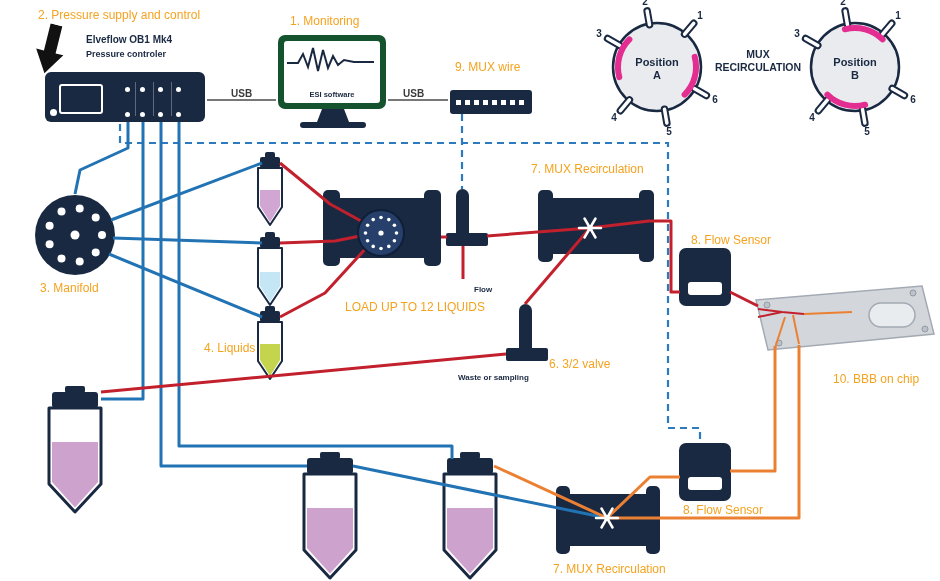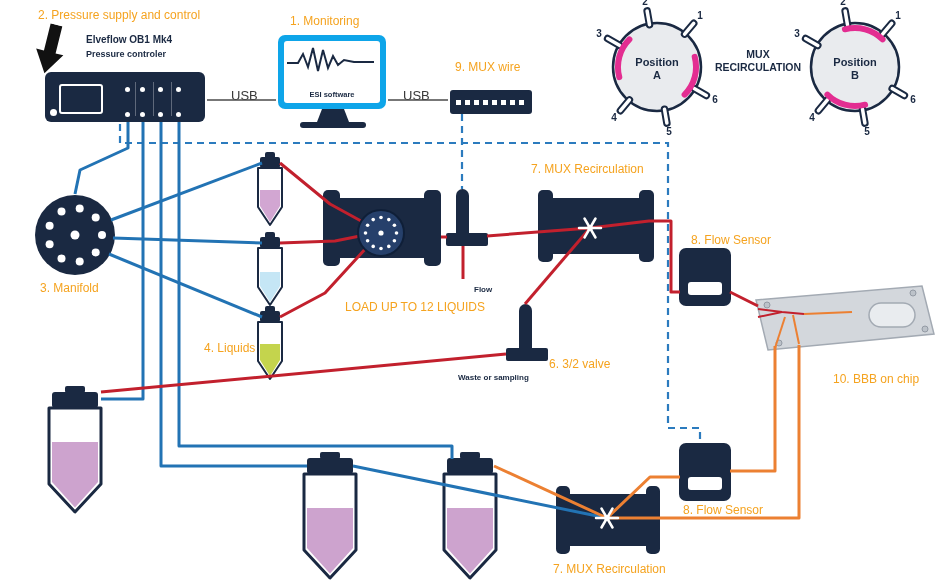--- a/index.html
+++ b/index.html
@@ -1,28 +1,28 @@
 <!DOCTYPE html>
 <html><head>
 <meta charset="utf-8">
 <style>
   html,body{margin:0;padding:0;background:#fff;}
   .stage{position:relative;width:940px;height:581px;background:#ffffff;overflow:hidden;
          font-family:"Liberation Sans",sans-serif;}
   .lbl{position:absolute;color:#F5A31F;font-weight:400;font-size:12px;white-space:nowrap;line-height:14px;}
   .lbl.ctr{text-align:center;white-space:normal;}
   .navy-txt{position:absolute;color:#1A2942;white-space:nowrap;}
-  .small-txt{position:absolute;color:#3a3a3a;font-size:13px;font-weight:400;white-space:nowrap;}
+  .small-txt{position:absolute;color:#3a3a3a;font-size:10px;font-weight:700;white-space:nowrap;}
   .comp{position:absolute;}
   .dev{position:absolute;background:#1A2942;}
   .ob1-screen{position:absolute;left:14px;top:12px;width:40px;height:26px;border:2px solid #fff;border-radius:3px;}
   .ob1-led{position:absolute;left:5px;top:37px;width:7px;height:7px;border-radius:50%;background:#fff;}
   .ob1-dot{position:absolute;width:5px;height:5px;border-radius:50%;background:#fff;}
   .ob1-sep{position:absolute;top:10px;width:1px;height:34px;background:rgba(255,255,255,.3);}
-  .monitor-frame{position:absolute;left:278px;top:35px;width:108px;height:74px;background:#0ea5e9;border-radius:7px;}
+  .monitor-frame{position:absolute;left:278px;top:35px;width:108px;height:74px;background:#14532d;border-radius:7px;}
   .monitor-screen{position:absolute;left:6px;top:6px;right:6px;bottom:6px;background:#fff;border-radius:3px;overflow:hidden;}
   .esi-txt{position:absolute;left:0;right:0;bottom:4px;text-align:center;font-size:7.5px;font-weight:700;color:#1A2942;}
   .muxwire{position:absolute;left:450px;top:90px;width:82px;height:24px;background:#1A2942;border-radius:3px;display:flex;align-items:center;padding-left:6px;gap:4px;box-sizing:border-box;}
   .muxwire .sq{width:5px;height:5px;background:#fff;}
   .fs-body{position:absolute;width:52px;height:58px;background:#1A2942;border-radius:7px;}
   .fs-slot{position:absolute;left:9px;top:34px;width:34px;height:13px;background:#fff;border-radius:3px;}
   .valve-stem{position:absolute;width:13px;background:#1A2942;border-radius:7px 7px 2px 2px;}
   .valve-base{position:absolute;width:42px;height:13px;background:#1A2942;border-radius:2px;}
   .lines{position:absolute;left:0;top:0;z-index:6;pointer-events:none;}
   .mux-title{position:absolute;left:703px;top:48px;width:110px;text-align:center;color:#1A2942;font-weight:700;font-size:10.5px;line-height:13px;}

